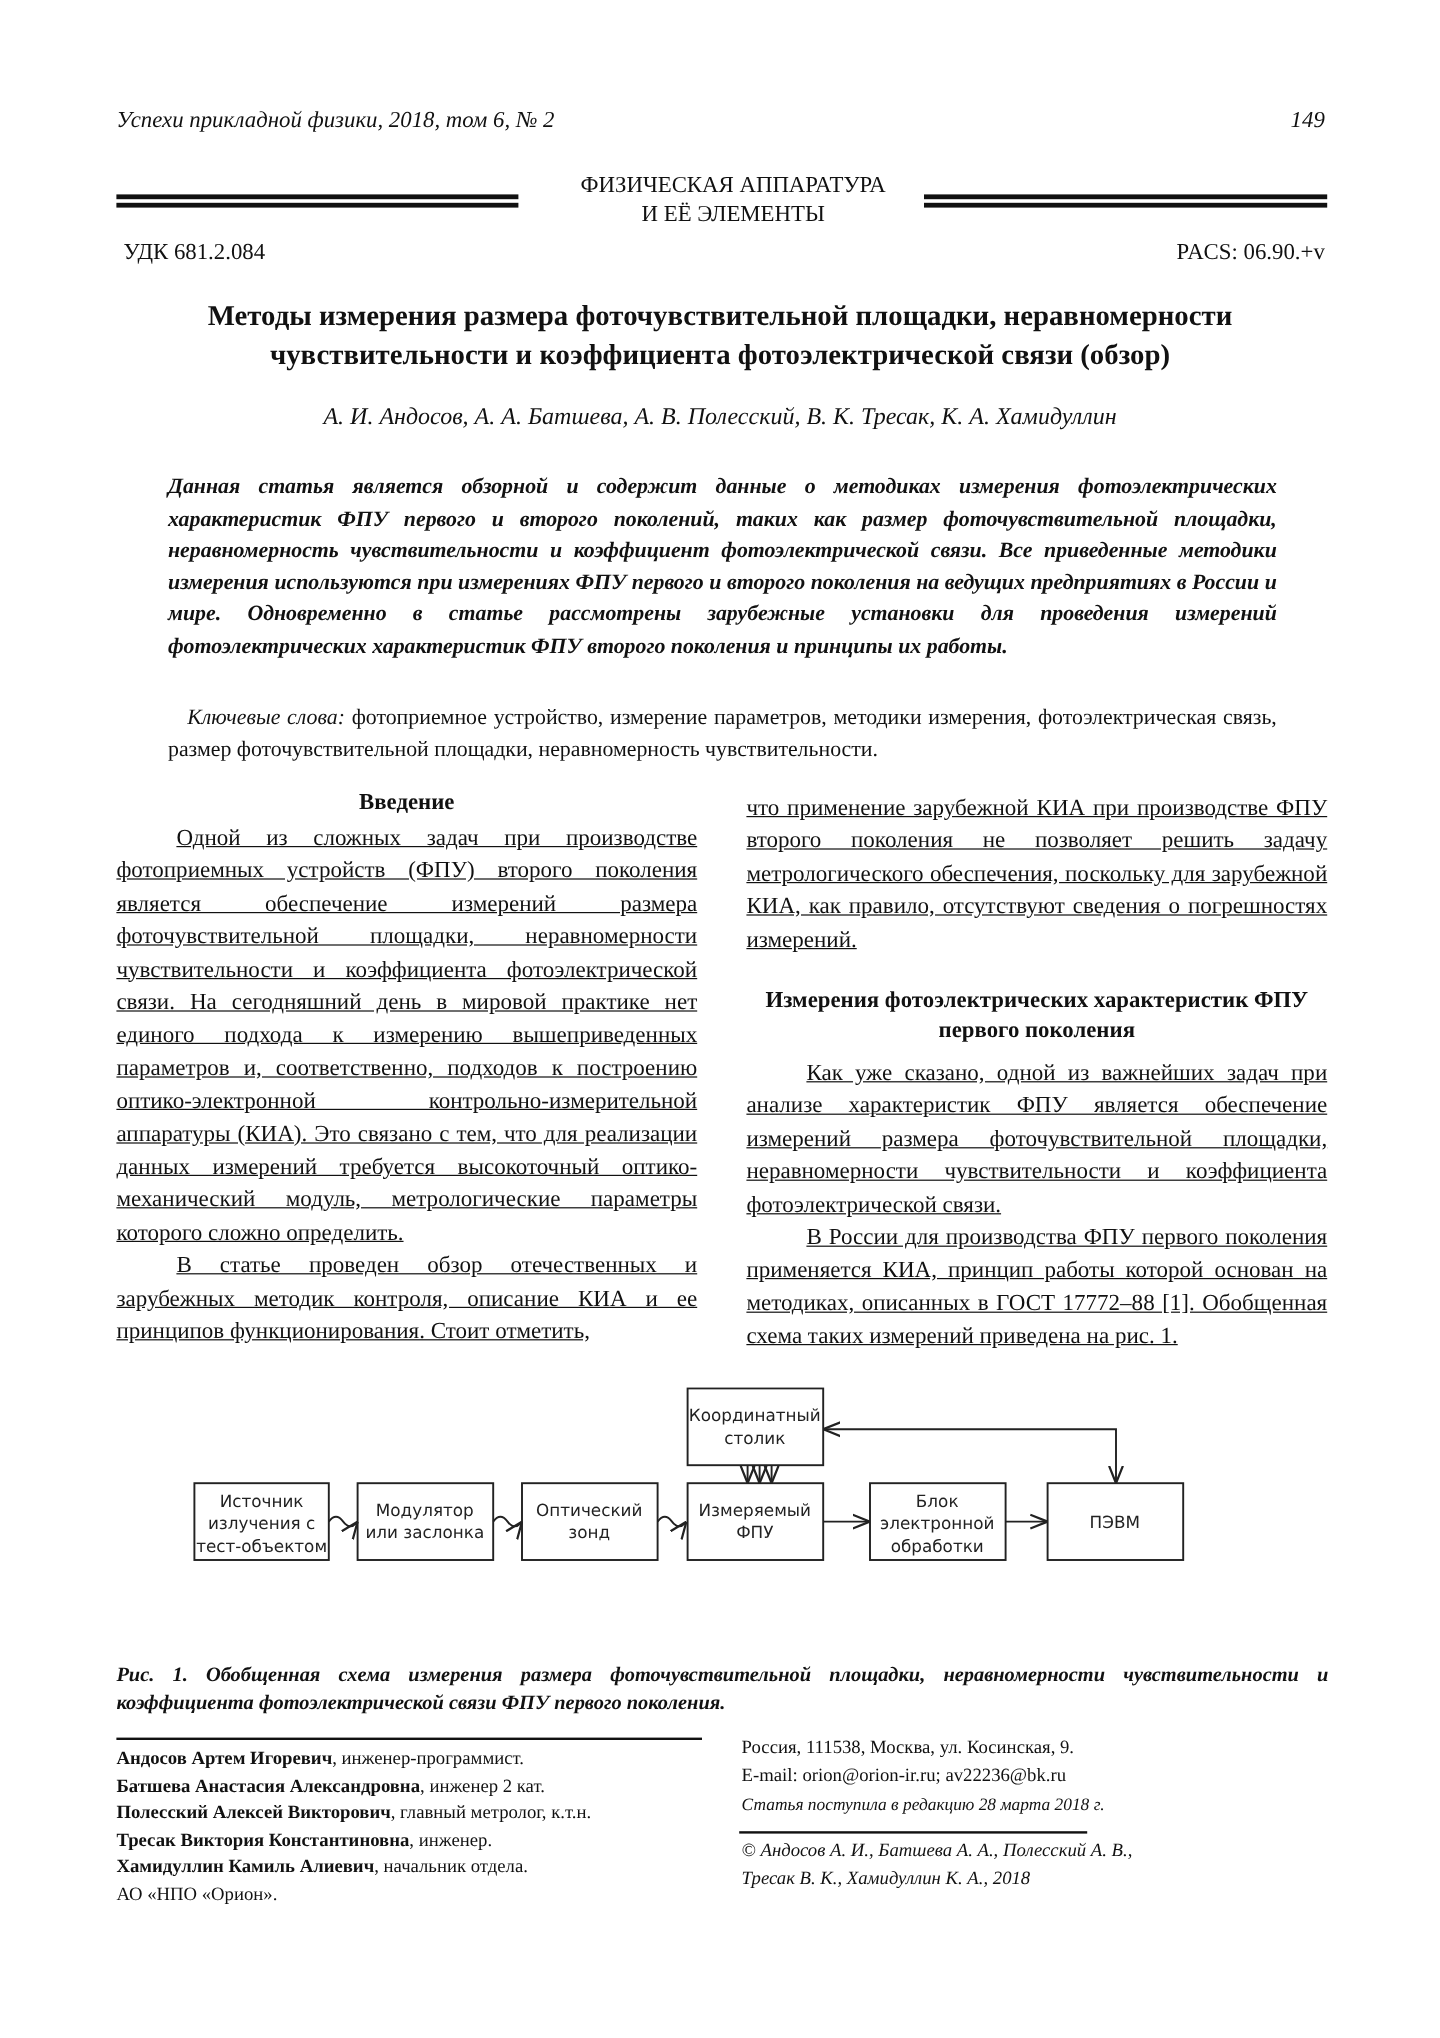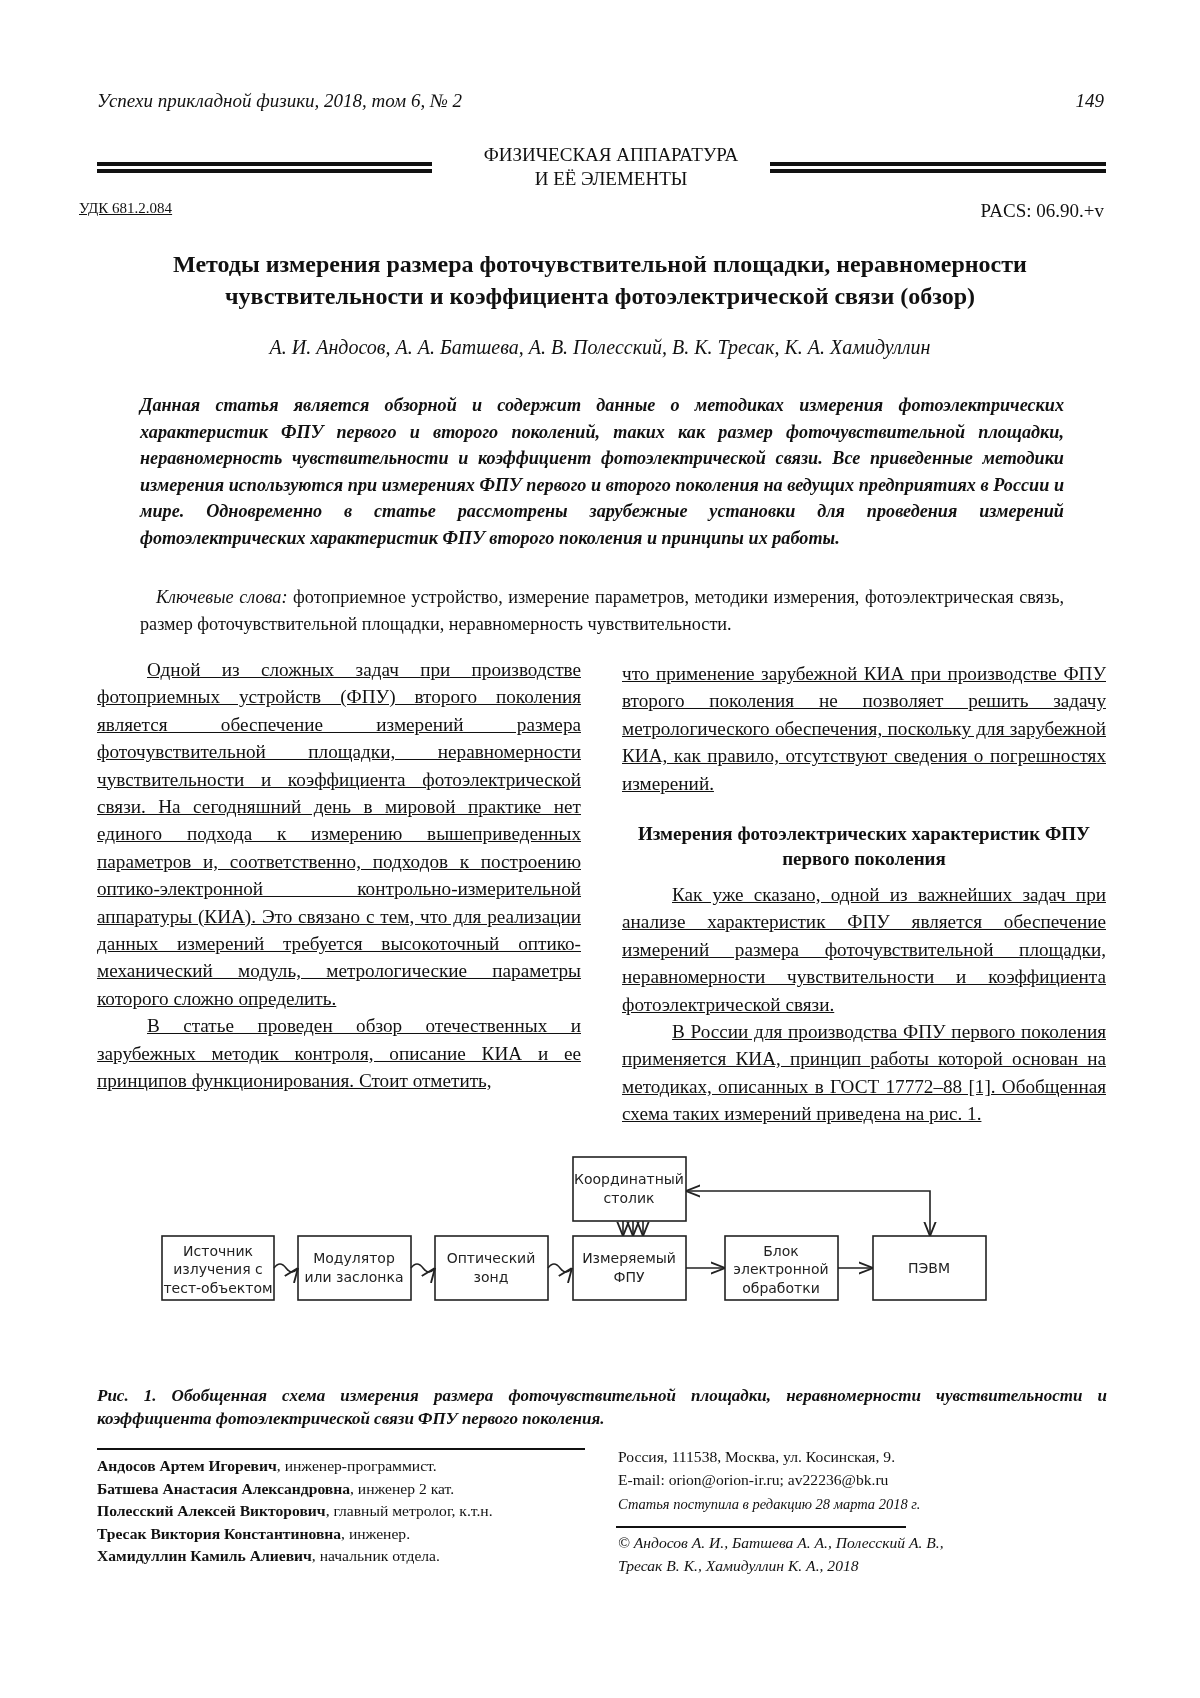--- a/index.html
+++ b/index.html
@@ -5,21 +5,21 @@
   html, body { margin: 0; padding: 0; background: #ffffff; }
   body { width: 1200px; height: 1698px; position: relative; overflow: hidden;
          font-family: "Liberation Serif", "DejaVu Serif", serif; color: #111; }
   .abs { position: absolute; }
   .running-head { left: 97px; top: 90px; font-size: 19px; font-style: italic; }
   .page-num { right: 96px; top: 90px; font-size: 19px; font-style: italic; }
   .section-head { left: 0; width: 1200px; top: 143px; text-align: center; font-size: 19px; line-height: 24px; padding-left: 11px; }
   .rule-dbl { height: 10px; border-top: 4px solid #111; border-bottom: 4px solid #111; box-sizing: content-box; height: 3px; }
   .rule-left { left: 97px; top: 162px; width: 335px; }
   .rule-right { left: 770px; top: 162px; width: 336px; }
-  .udk { left: 79px; top: 200px; font-size: 15px; text-decoration: underline; }
+  .udk { left: 103px; top: 200px; font-size: 19px; }
   .pacs { right: 96px; top: 200px; font-size: 19px; }
   .title { left: 60px; width: 1080px; top: 248px; text-align: center; font-size: 24px; font-weight: bold; line-height: 32px; }
   .authors { left: 0; width: 1200px; top: 336px; text-align: center; font-size: 20px; font-style: italic; }
   .abstract { left: 140px; width: 924px; top: 380px; font-size: 18.2px; font-weight: bold; font-style: italic;
               line-height: 26.5px; text-align: justify; margin-top: 12px; }
   .keywords { left: 140px; width: 924px; top: 584px; font-size: 18.2px; line-height: 26.5px; text-align: justify; }
   .keywords .kw-label { font-style: italic; margin-left: 16px; }
   .col { position: absolute; width: 484px; font-size: 19.2px; line-height: 27.4px; text-align: justify; }
   .col-left { left: 97px; top: 656px; }
   .col-right { left: 622px; top: 660px; }
@@ -58,20 +58,21 @@
 <div class="abs title">
   <div>Методы измерения размера фоточувствительной площадки, неравномерности</div>
   <div>чувствительности и коэффициента фотоэлектрической связи (обзор)</div>
 </div>
 <div class="abs authors">А. И. Андосов, А. А. Батшева, А. В. Полесский, В. К. Тресак, К. А. Хамидуллин</div>
 
 <div class="abs abstract">Данная статья является обзорной и содержит данные о методиках измерения фотоэлектрических характеристик ФПУ первого и второго поколений, таких как размер фоточувствительной площадки, неравномерность чувствительности и коэффициент фотоэлектрической связи. Все приведенные методики измерения используются при измерениях ФПУ первого и второго поколения на ведущих предприятиях в России и мире. Одновременно в статье рассмотрены зарубежные установки для проведения измерений фотоэлектрических характеристик ФПУ второго поколения и принципы их работы.</div>
 <div class="abs keywords"><span class="kw-label">Ключевые слова:</span><span> фотоприемное устройство, измерение параметров, методики измерения, фотоэлектрическая связь, размер фоточувствительной площадки, неравномерность чувствительности.</span></div>
 
 <div class="col col-left">
+  <h3>Введение</h3>
   <p>Одной из сложных задач при производстве фотоприемных устройств (ФПУ) второго поколения является обеспечение измерений размера фоточувствительной площадки, неравномерности чувствительности и коэффициента фотоэлектрической связи. На сегодняшний день в мировой практике нет единого подхода к измерению вышеприведенных параметров и, соответственно, подходов к построению оптико-электронной контрольно-измерительной аппаратуры (КИА). Это связано с тем, что для реализации данных измерений требуется высокоточный оптико-механический модуль, метрологические параметры которого сложно определить.</p>
   <p>В статье проведен обзор отечественных и зарубежных методик контроля, описание КИА и ее принципов функционирования. Стоит отметить,</p>
 </div>
 <div class="col col-right">
   <p class="noindent">что применение зарубежной КИА при производстве ФПУ второго поколения не позволяет решить задачу метрологического обеспечения, поскольку для зарубежной КИА, как правило, отсутствуют сведения о погрешностях измерений.</p>
   <h3>Измерения фотоэлектрических характеристик ФПУ первого поколения</h3>
   <p>Как уже сказано, одной из важнейших задач при анализе характеристик ФПУ является обеспечение измерений размера фоточувствительной площадки, неравномерности чувствительности и коэффициента фотоэлектрической связи.</p>
   <p>В России для производства ФПУ первого поколения применяется КИА, принцип работы которой основан на методиках, описанных в ГОСТ 17772–88 [1]. Обобщенная схема таких измерений приведена на рис. 1.</p>
 </div>
 
@@ -125,20 +126,21 @@
 
 <div class="abs caption">Рис. 1. Обобщенная схема измерения размера фоточувствительной площадки, неравномерности чувствительности и коэффициента фотоэлектрической связи ФПУ первого поколения.</div>
 
 <div class="abs fn-rule-left"></div>
 <div class="abs fn-left">
   <div><b>Андосов Артем Игоревич</b><span>, инженер-программист.</span></div>
   <div><b>Батшева Анастасия Александровна</b><span>, инженер 2 кат.</span></div>
   <div><b>Полесский Алексей Викторович</b><span>, главный метролог, к.т.н.</span></div>
   <div><b>Тресак Виктория Константиновна</b><span>, инженер.</span></div>
   <div><b>Хамидуллин Камиль Алиевич</b><span>, начальник отдела.</span></div>
+  <div>АО «НПО «Орион».</div>
 </div>
 
 <div class="abs fn-right">
   <div>Россия, 111538, Москва, ул. Косинская, 9.</div>
   <div>E-mail: orion@orion-ir.ru;   av22236@bk.ru</div>
 </div>
 <div class="abs received">Статья поступила в редакцию 28 марта 2018 г.</div>
 <div class="abs fn-rule-right"></div>
 <div class="abs copyright">
   <div>© Андосов А. И., Батшева А. А., Полесский А. В.,</div>

